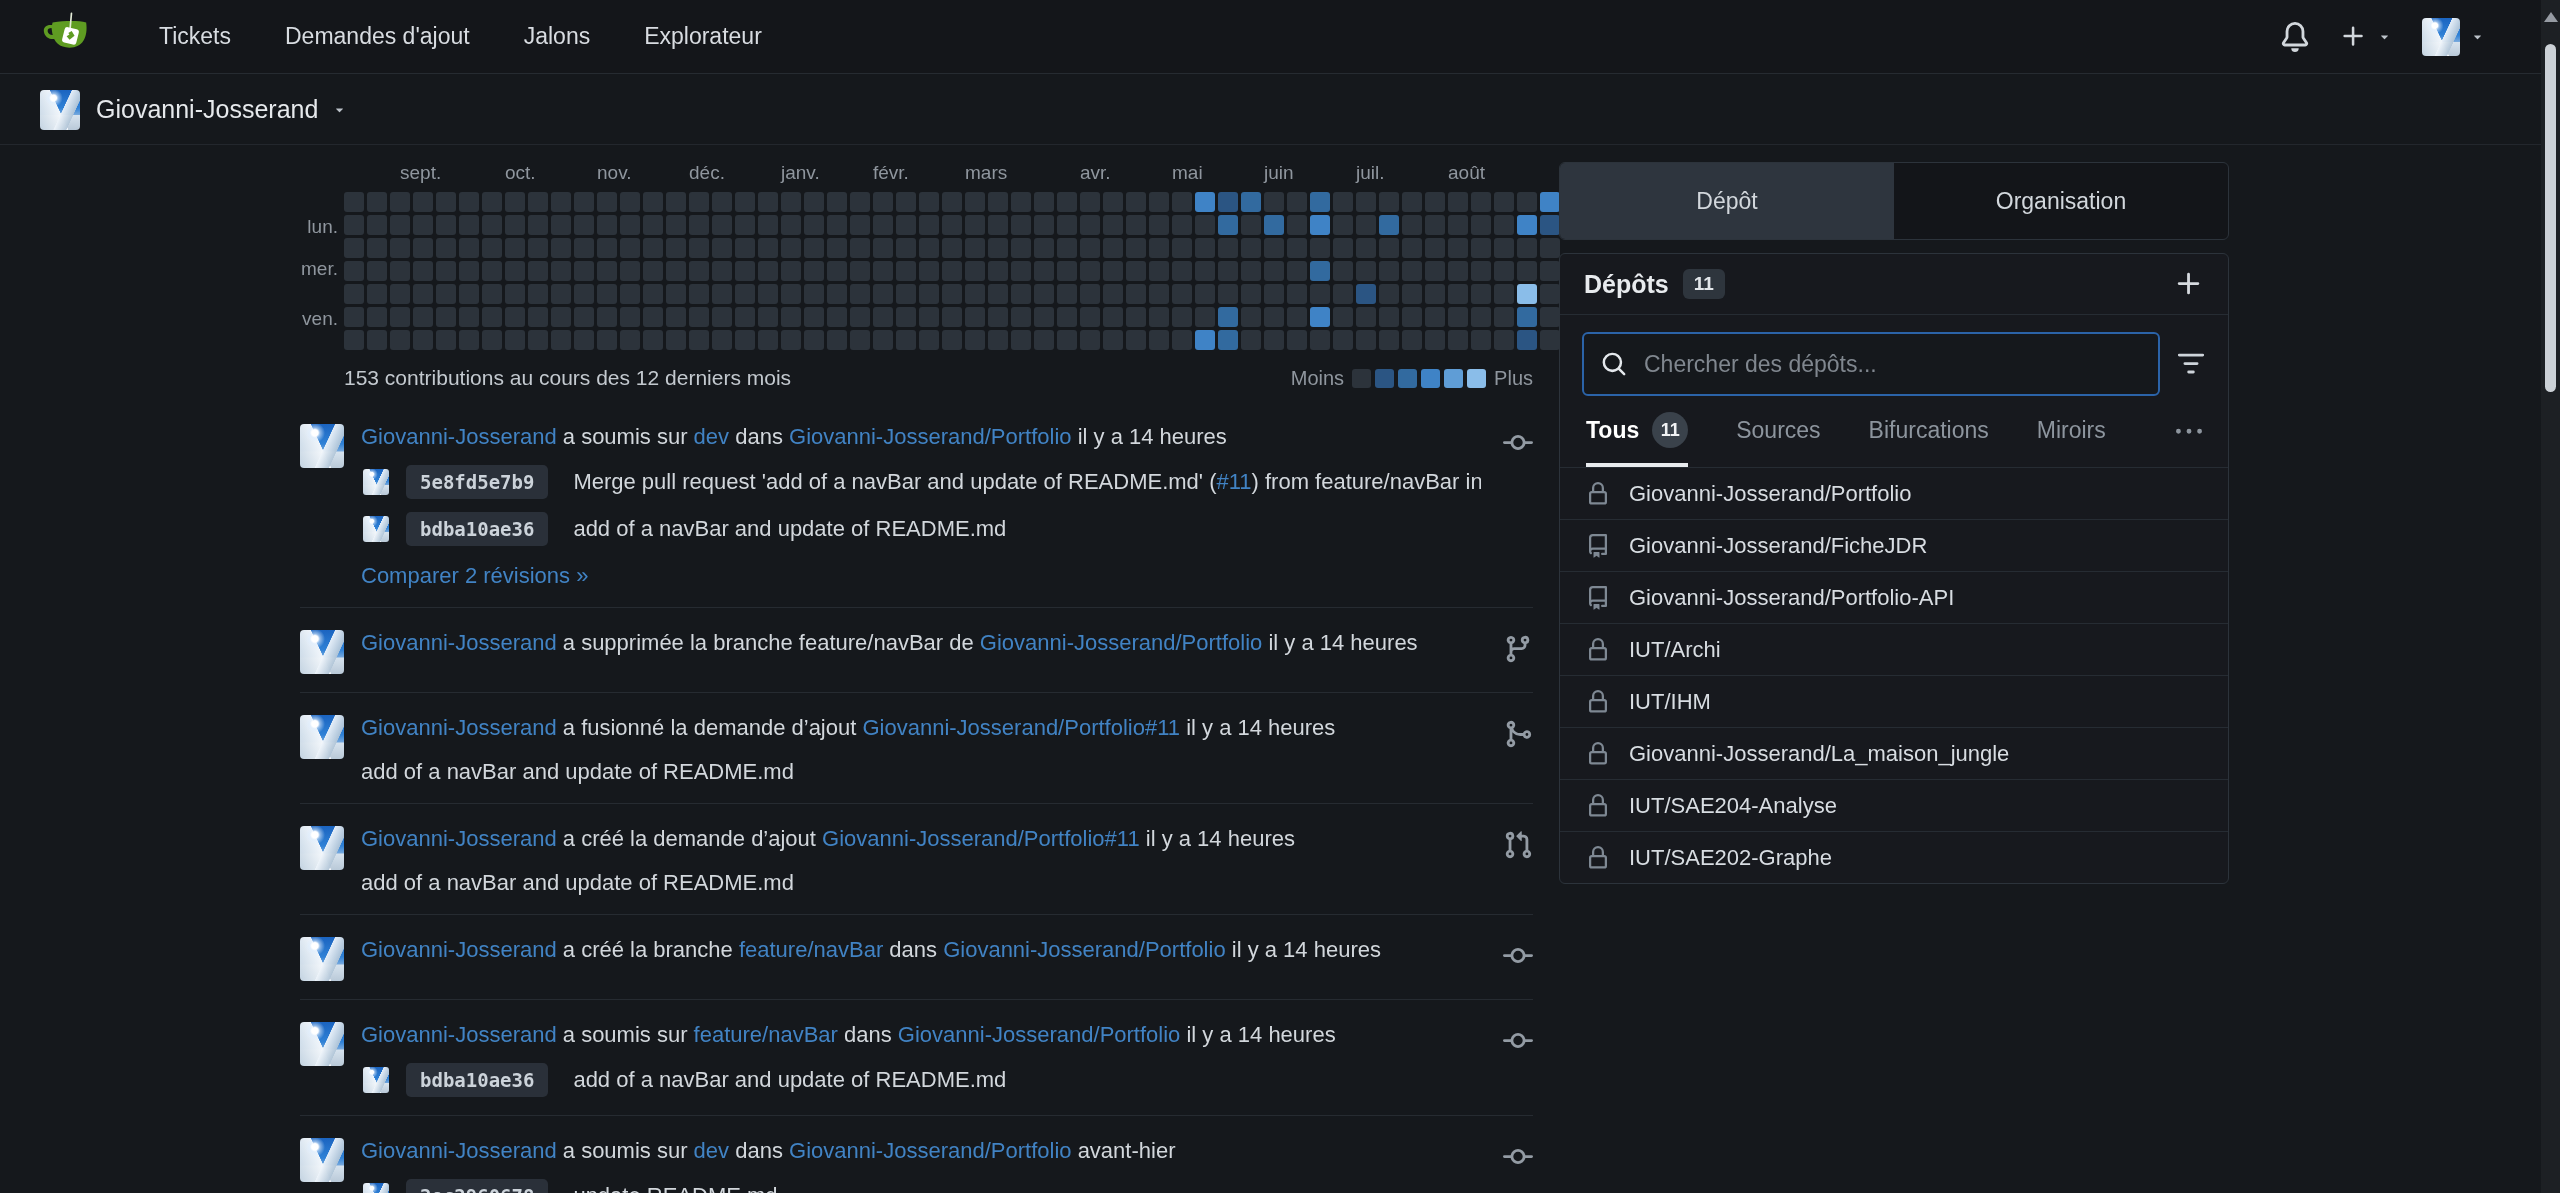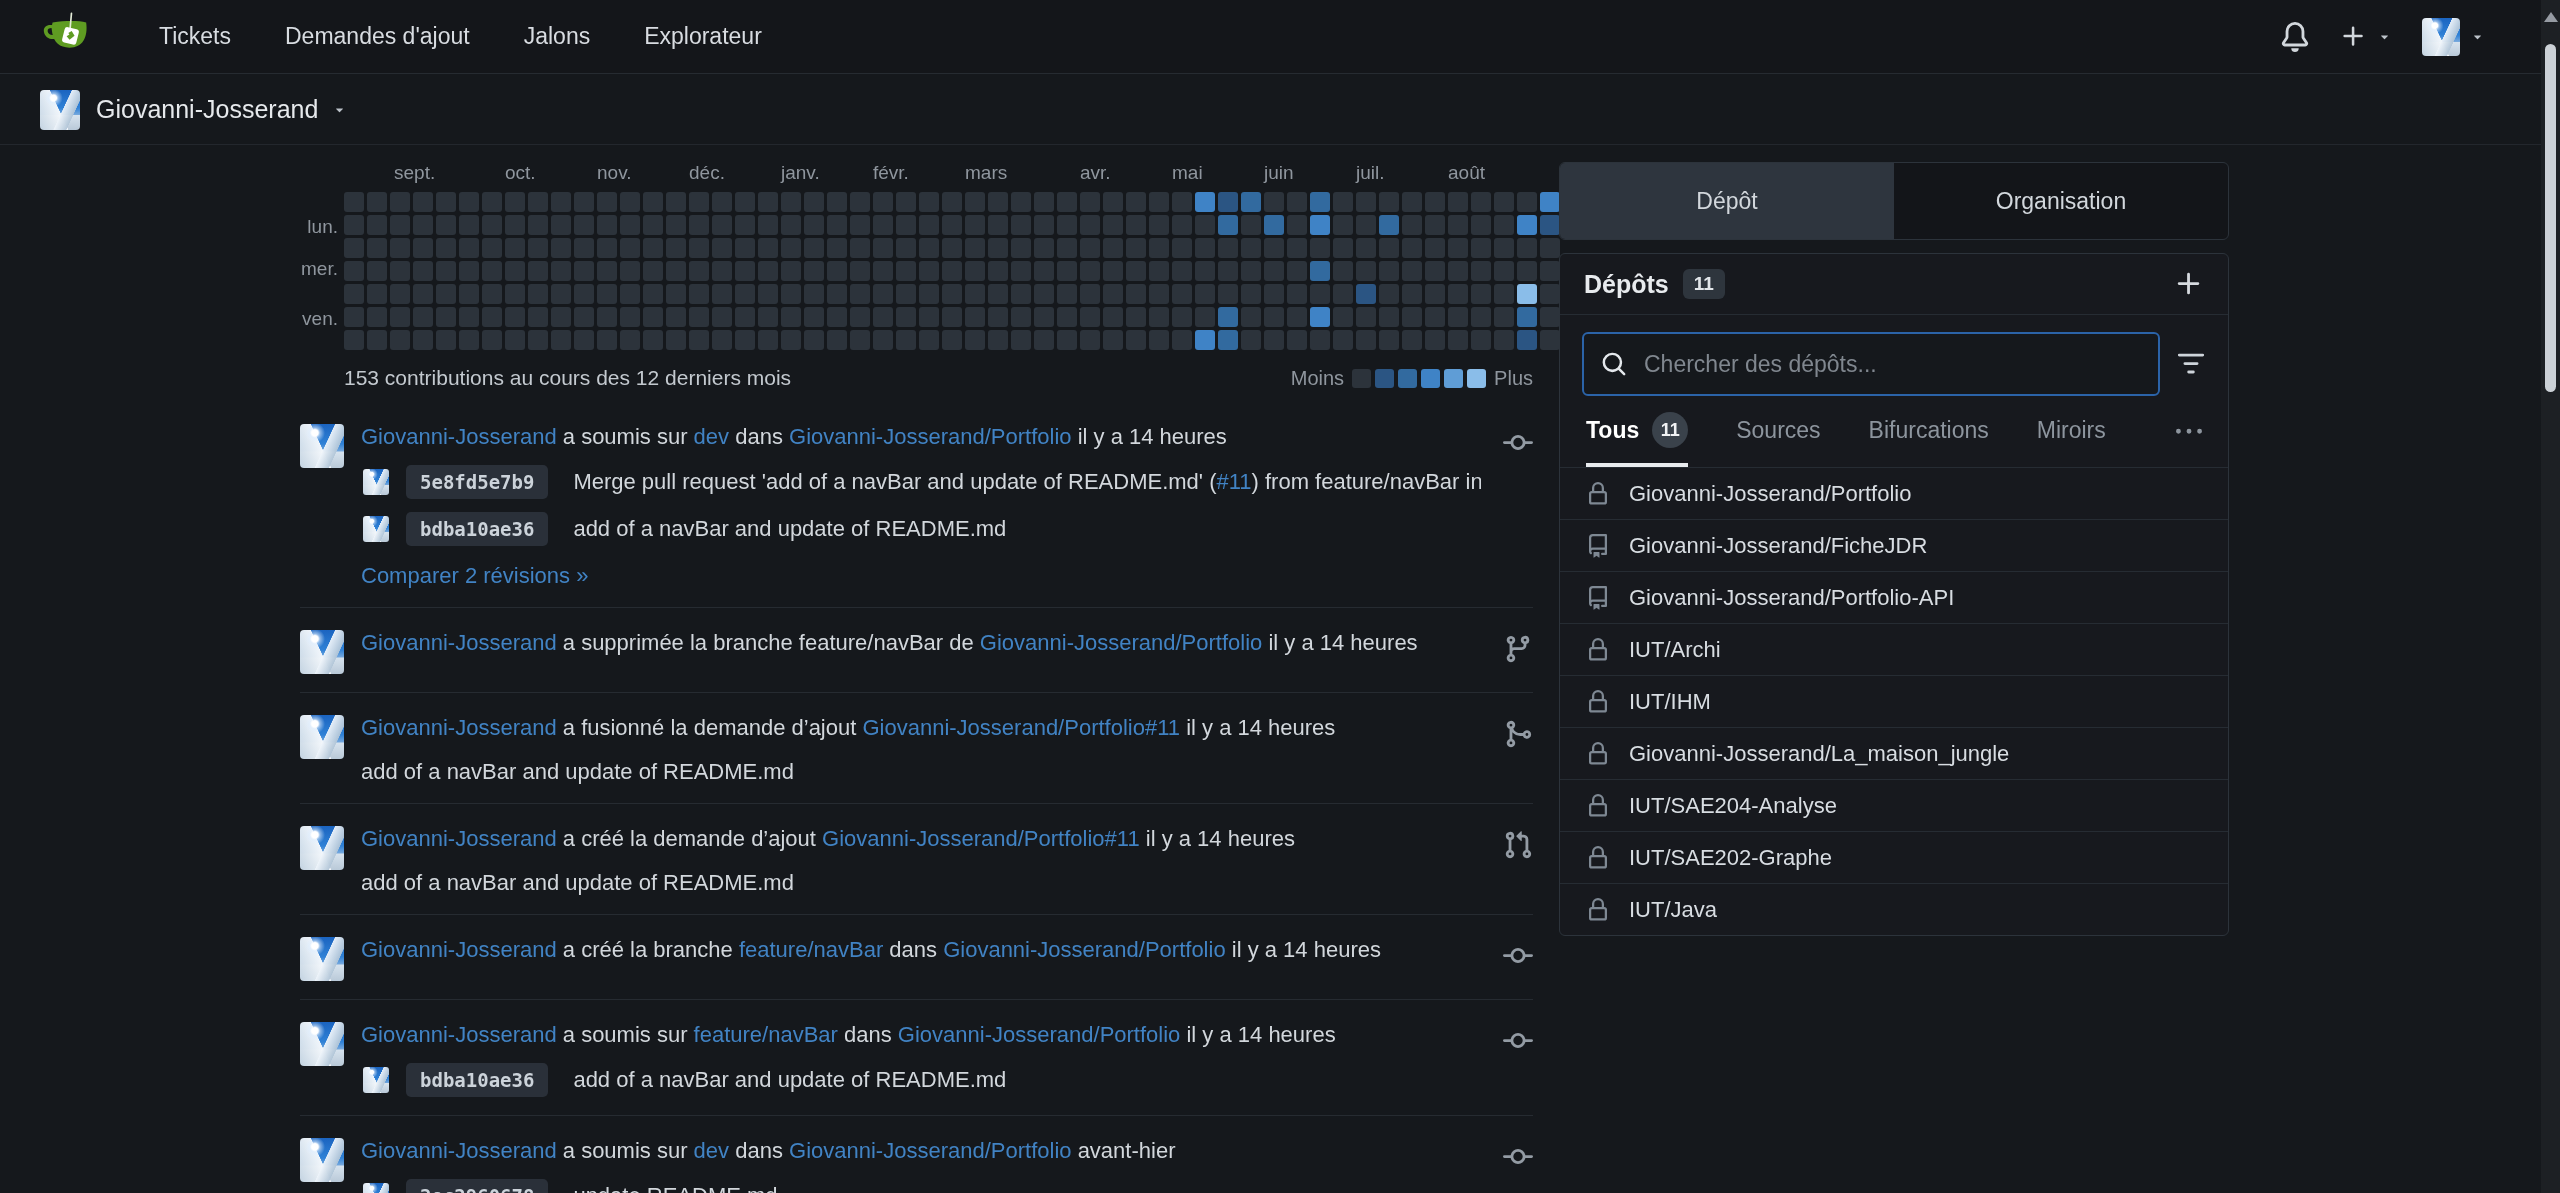--- a/index.html
+++ b/index.html
@@ -193,21 +193,21 @@
           <path d="M4.427 7.427l3.396 3.396a.25.25 0 0 0 .354 0l3.396-3.396A.25.25 0 0 0 11.396 7H4.604a.25.25 0 0 0-.177.427Z"></path>
         </svg>
       </span>
   </div>
 
   <div class="main">
 
     <div class="left-col">
       <div class="heatmap">
         <div id="hm-months">
-            <span class="hm-month" style="left:50px">sept.</span>
+            <span class="hm-month" style="left:56px">sept.</span>
             <span class="hm-month" style="left:161px">oct.</span>
             <span class="hm-month" style="left:253px">nov.</span>
             <span class="hm-month" style="left:345px">déc.</span>
             <span class="hm-month" style="left:437px">janv.</span>
             <span class="hm-month" style="left:529px">févr.</span>
             <span class="hm-month" style="left:621px">mars</span>
             <span class="hm-month" style="left:736px">avr.</span>
             <span class="hm-month" style="left:828px">mai</span>
             <span class="hm-month" style="left:920px">juin</span>
             <span class="hm-month" style="left:1012px">juil.</span>
@@ -814,28 +814,20 @@
               <span>IUT/SAE204-Analyse</span>
             </a>
             <a class="repo-row">
               <span class="icon repo-icon">
                 <svg viewBox="0 0 16 16" fill="currentColor">
                   <path d="M4 4a4 4 0 0 1 8 0v2h.25c.966 0 1.75.784 1.75 1.75v5.5A1.75 1.75 0 0 1 12.25 15h-8.5A1.75 1.75 0 0 1 2 13.25v-5.5C2 6.784 2.784 6 3.75 6H4Zm8.25 3.5h-8.5a.25.25 0 0 0-.25.25v5.5c0 .138.112.25.25.25h8.5a.25.25 0 0 0 .25-.25v-5.5a.25.25 0 0 0-.25-.25ZM10.5 6V4a2.5 2.5 0 1 0-5 0v2Z"></path>
                 </svg>
               </span>
               <span>IUT/SAE202-Graphe</span>
             </a>
-            <a class="repo-row">
-              <span class="icon repo-icon">
-                <svg viewBox="0 0 16 16" fill="currentColor">
-                  <path d="M4 4a4 4 0 0 1 8 0v2h.25c.966 0 1.75.784 1.75 1.75v5.5A1.75 1.75 0 0 1 12.25 15h-8.5A1.75 1.75 0 0 1 2 13.25v-5.5C2 6.784 2.784 6 3.75 6H4Zm8.25 3.5h-8.5a.25.25 0 0 0-.25.25v5.5c0 .138.112.25.25.25h8.5a.25.25 0 0 0 .25-.25v-5.5a.25.25 0 0 0-.25-.25ZM10.5 6V4a2.5 2.5 0 1 0-5 0v2Z"></path>
-                </svg>
-              </span>
-              <span>IUT/Java</span>
-            </a>
           </div>
       </div>
     </div>
 
   </div>
 
   <div class="scrollbar">
     <span class="sb-arrow"></span>
     <span class="sb-thumb"></span>
   </div>

